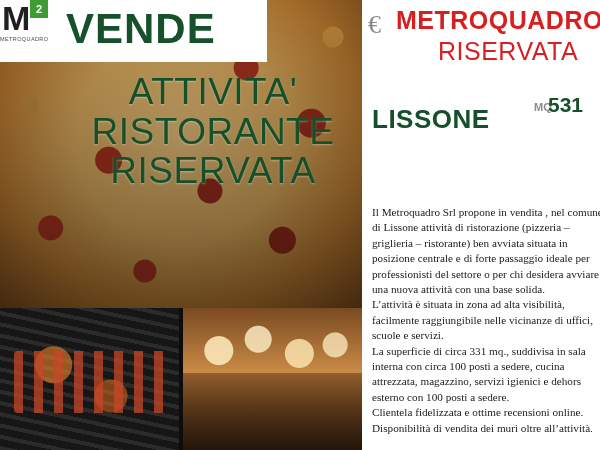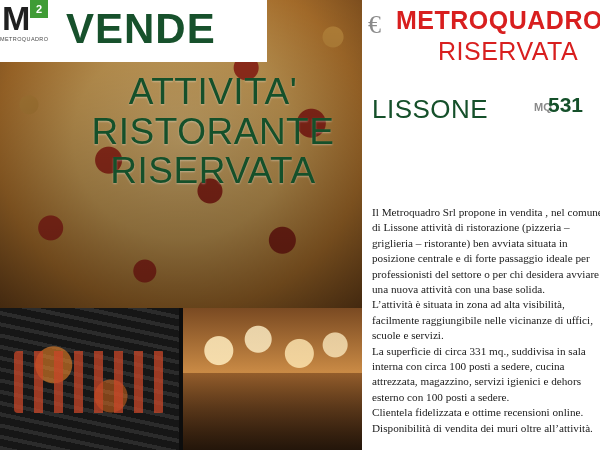--- a/index.html
+++ b/index.html
@@ -239,23 +239,23 @@
 
   .city-row {
     position: absolute;
     left: 10px;
     top: 90px;
     width: 250px;
   }
   .city {
     position: absolute;
     left: 0;
-    top: 4px;
+    top: 14px;
     font-size: 26px;
-    font-weight: normal;
+    font-weight: bold;
     color: #15502a;
     letter-spacing: 0.5px;
     white-space: nowrap;
     text-align: center;
   }
   .mq-label {
     position: absolute;
     left: 162px;
     top: 11px;
     font-size: 11px;

